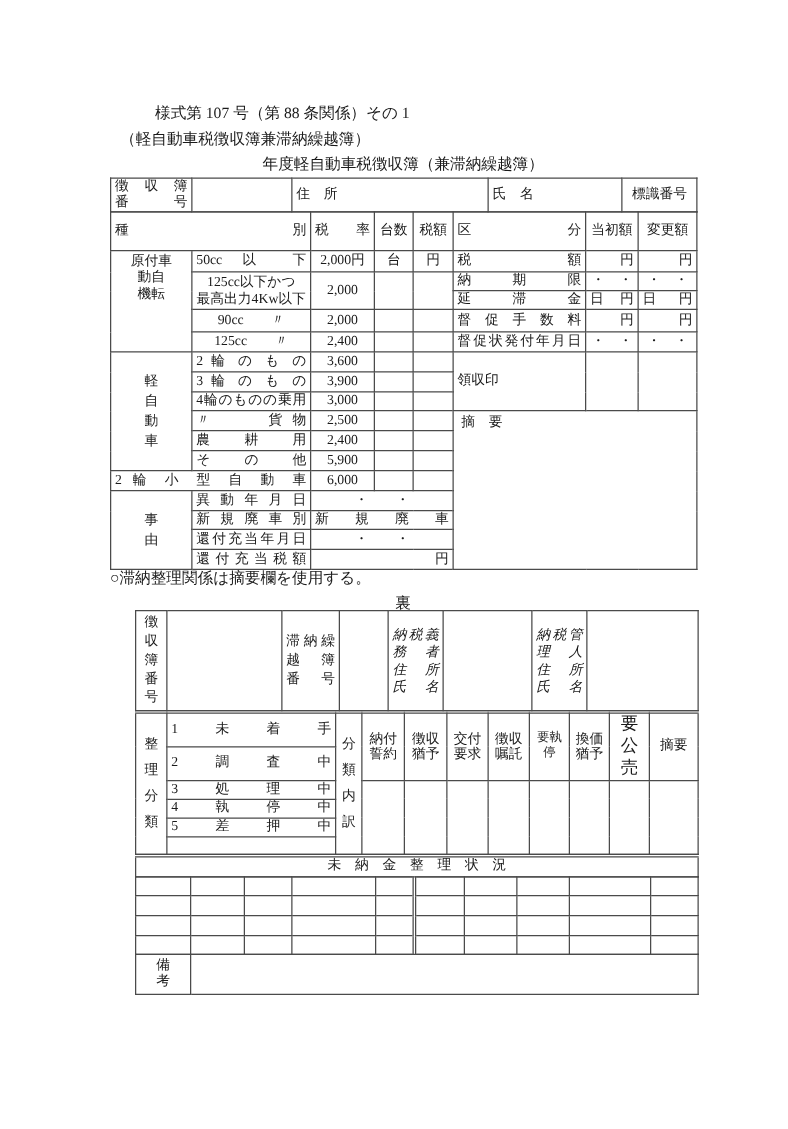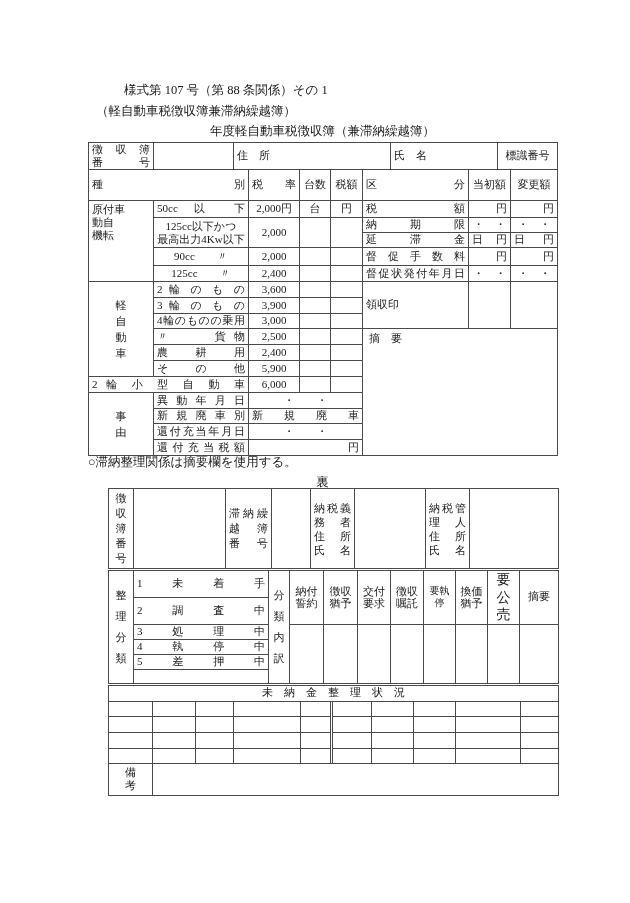--- a/index.html
+++ b/index.html
@@ -8,23 +8,23 @@
         font-size:11px;overflow:hidden;}
   .abs{position:absolute;}
   .ttl{font-size:12.5px;white-space:nowrap;}
   table{border-collapse:collapse;table-layout:fixed;}
   td{border:1px solid #4a4a4a;padding:0 3px;overflow:hidden;vertical-align:middle;
      line-height:1.25;font-size:11px;}
   .c{text-align:center;}
   .r{text-align:right;}
   .l{text-align:left;}
   .j{text-align:justify;text-align-last:justify;}
-  .pre{white-space:pre-line;}
+  .pre{white-space:pre-line;text-align:center;}
   .top{vertical-align:top;}
-  .lh13{line-height:13px;margin-top:42px;} .lh14{line-height:14px;} .lh15{line-height:15px;}
+  .lh13{line-height:13px;margin-top:42px;} .lh14{line-height:14px;font-style:italic;} .lh15{line-height:15px;}
   .lh16{line-height:16px;} .lh21{line-height:21px;} .lh12{line-height:12px;}
   .stack{margin-top:-1px;}
   .dsep{border-top:3px double #4a4a4a;}
   .dleft{border-left:3px double #4a4a4a;}
   .center-line{text-align:center;}
 </style>
 </head>
 <body>
 
 <div class="page">

